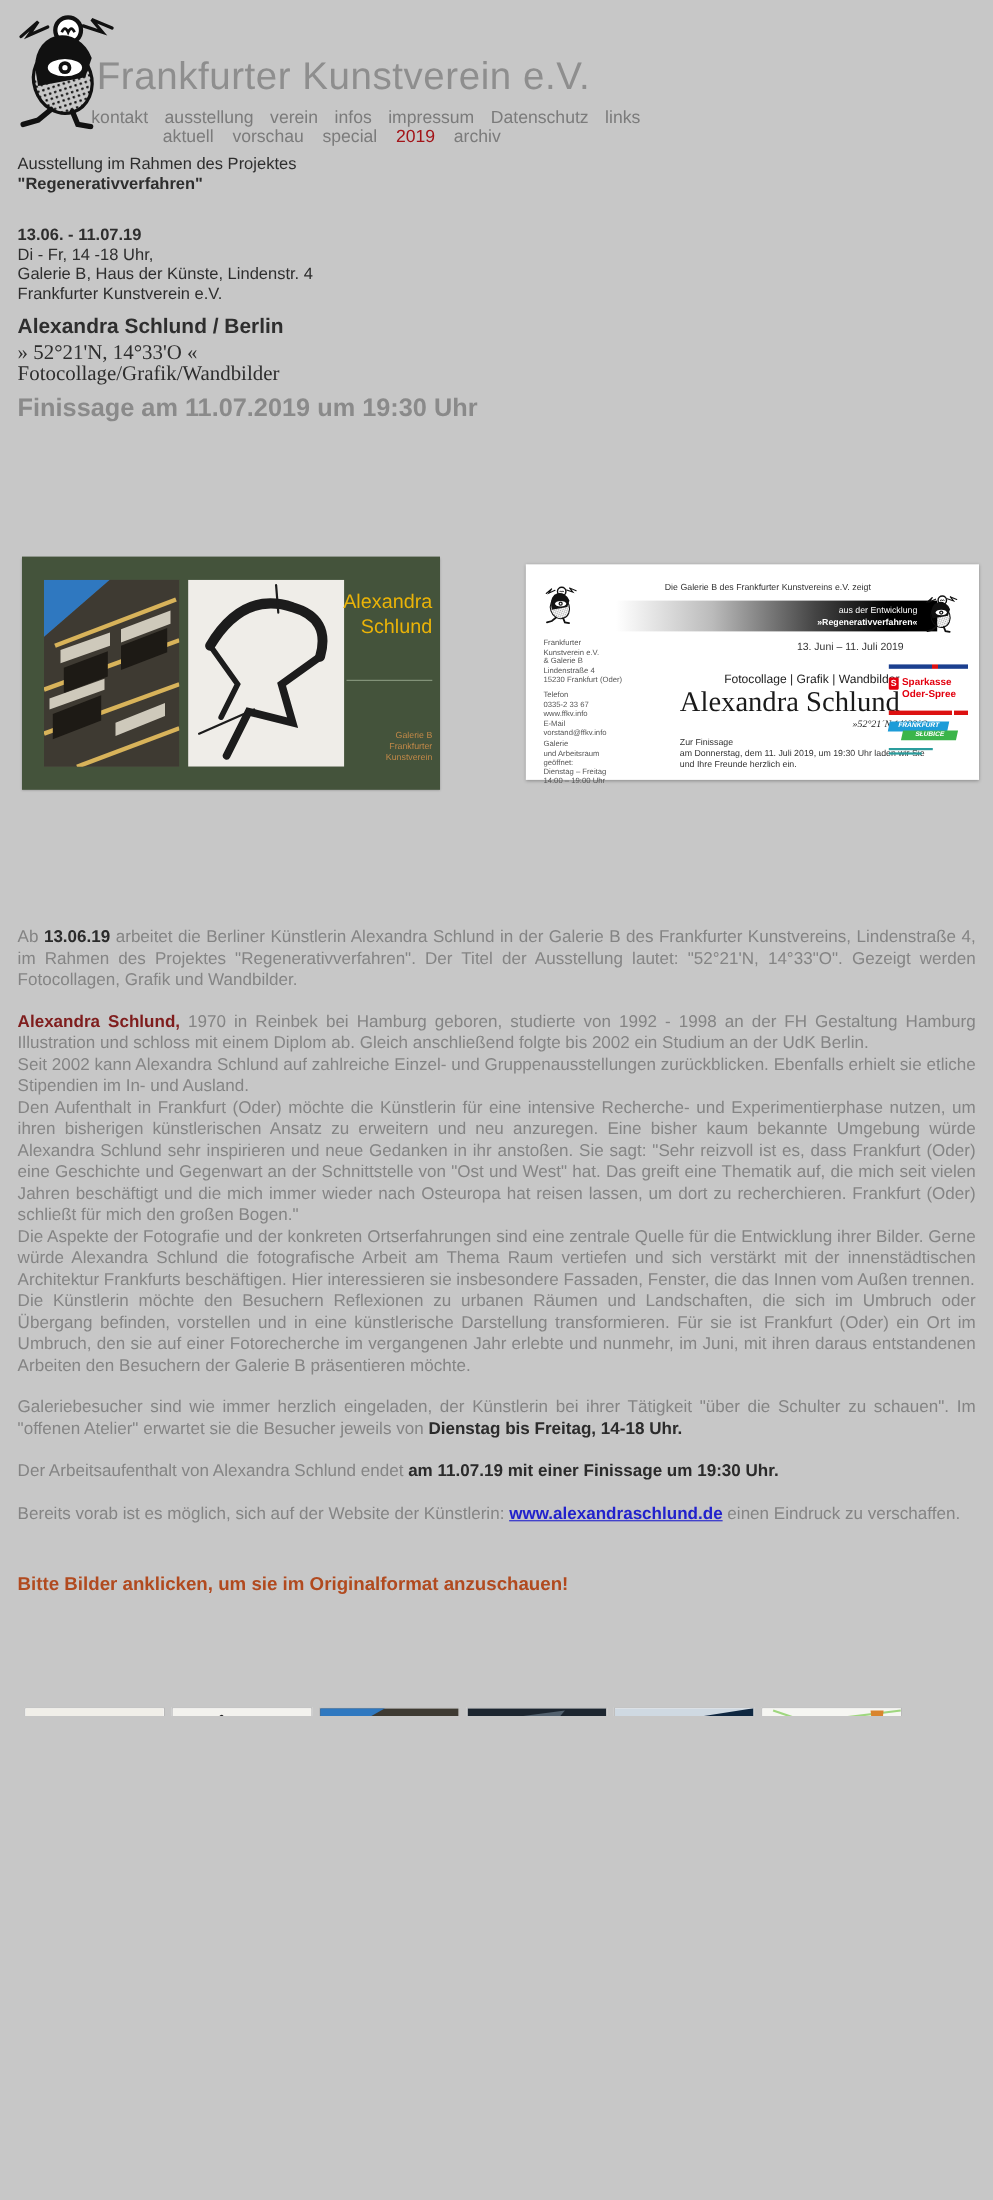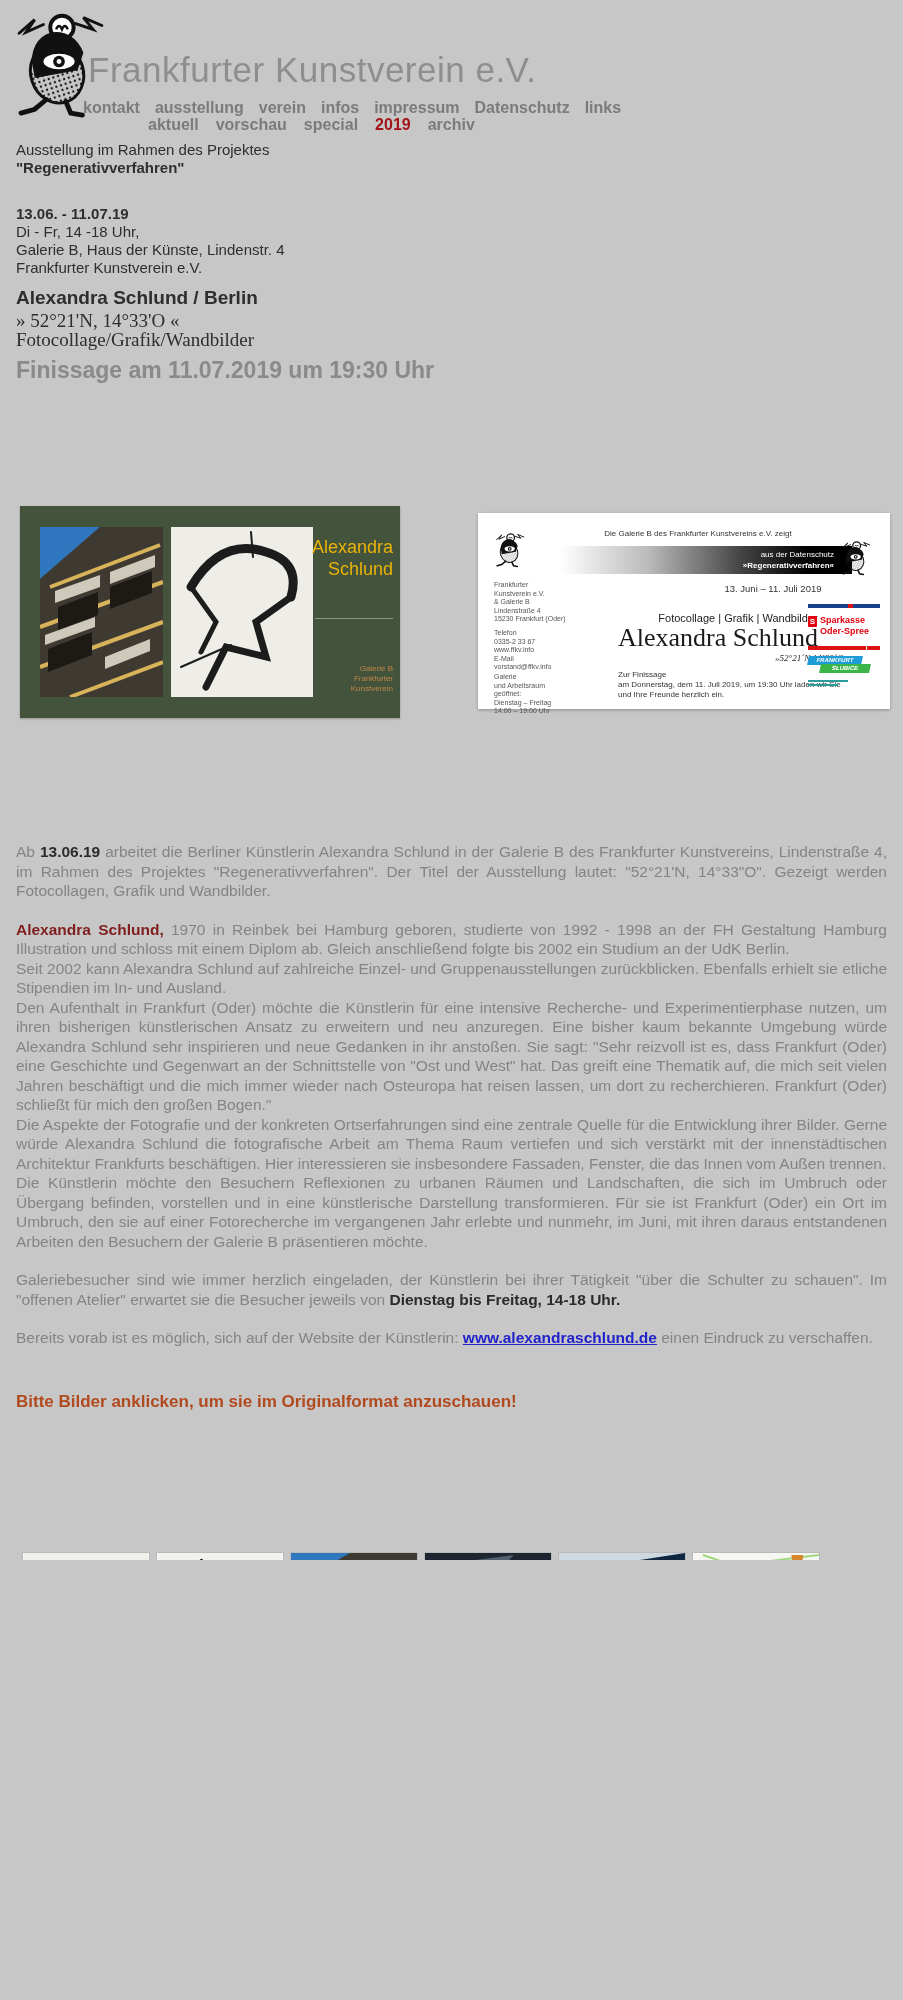--- a/index.html
+++ b/index.html
@@ -2,21 +2,21 @@
 <html><head>
 <meta charset="utf-8">
 <style>
   html,body{margin:0;padding:0;}
   body{font-family:"Liberation Sans","DejaVu Sans",sans-serif;background:#c7c7c7;}
   .page{position:relative;width:903px;height:1560px;background:#c7c7c7;overflow:hidden;}
   .abs{position:absolute;}
 
   
   .site-title{left:88px;top:50px;font-size:35px;color:#8e8e8e;letter-spacing:.5px;}
-  .nav{display:flex;font-weight:bold;font-size:16px;color:#7b7b7b;}
+  .nav{display:flex;font-weight:normal;font-size:16px;color:#7b7b7b;}
   .nav1{left:83px;top:99px;gap:15px;}
   .nav2{left:148px;top:116px;gap:17px;}
   .nav span{cursor:pointer;}
   .nav .red{color:#a31418;}
 
   
   .intro{left:16px;font-size:15px;color:#2e2e2e;line-height:18px;}
   .b{font-weight:bold;}
   .serifline{font-family:"Liberation Serif","DejaVu Serif",serif;font-size:19px;}
   .artistline{font-size:19px;font-weight:bold;}
@@ -169,21 +169,21 @@
         <div>Kunstverein</div>
     </div>
   </div>
 
   <div class="abs flyer">
     <svg class="abs" style="left:16px;top:14px" width="32" height="44">
         <use href="#kv-logo"></use>
       </svg>
     <div class="topline">Die Galerie B des Frankfurter Kunstvereins e.V. zeigt</div>
     <div class="banner">
-      <div>aus der Datenschutz</div>
+      <div>aus der Entwicklung</div>
       <div class="b">»Regenerativverfahren«</div>
     </div>
     <svg class="abs" style="left:362px;top:20px" width="32" height="48">
         <use href="#kv-logo"></use>
       </svg>
 
     <div class="addr" style="top:68px">
       <div>Frankfurter</div>
         <div>Kunstverein e.V.</div>
         <div>&amp; Galerie B</div>
@@ -232,20 +232,21 @@
   </div>
 
   <div class="abs copy">
     <p><span>Ab </span><span class="dk">13.06.19</span><span> arbeitet die Berliner Künstlerin Alexandra Schlund in der Galerie B des Frankfurter Kunstvereins, Lindenstraße 4, im Rahmen des Projektes "Regenerativverfahren". Der Titel der Ausstellung lautet: "52°21'N, 14°33"O". Gezeigt werden Fotocollagen, Grafik und Wandbilder.</span></p>
     <p><span class="lead">Alexandra Schlund,</span><span> 1970 in Reinbek bei Hamburg geboren, studierte von 1992 - 1998 an der FH Gestaltung Hamburg Illustration und schloss mit einem Diplom ab. Gleich anschließend folgte bis 2002 ein Studium an der UdK Berlin.</span><br>
       <span>Seit 2002 kann Alexandra Schlund auf zahlreiche Einzel- und Gruppenausstellungen zurückblicken. Ebenfalls erhielt sie etliche Stipendien im In- und Ausland.</span><br>
       <span>Den Aufenthalt in Frankfurt (Oder) möchte die Künstlerin für eine intensive Recherche- und Experimentierphase nutzen, um ihren bisherigen künstlerischen Ansatz zu erweitern und neu anzuregen. Eine bisher kaum bekannte Umgebung würde Alexandra Schlund sehr inspirieren und neue Gedanken in ihr anstoßen. Sie sagt: "Sehr reizvoll ist es, dass Frankfurt (Oder) eine Geschichte und Gegenwart an der Schnittstelle von "Ost und West" hat. Das greift eine Thematik auf, die mich seit vielen Jahren beschäftigt und die mich immer wieder nach Osteuropa hat reisen lassen, um dort zu recherchieren. Frankfurt (Oder) schließt für mich den großen Bogen."</span><br>
       <span>Die Aspekte der Fotografie und der konkreten Ortserfahrungen sind eine zentrale Quelle für die Entwicklung ihrer Bilder. Gerne würde Alexandra Schlund die fotografische Arbeit am Thema Raum vertiefen und sich verstärkt mit der innenstädtischen Architektur Frankfurts beschäftigen. Hier interessieren sie insbesondere Fassaden, Fenster, die das Innen vom Außen trennen.</span><br>
       <span>Die Künstlerin möchte den Besuchern Reflexionen zu urbanen Räumen und Landschaften, die sich im Umbruch oder Übergang befinden, vorstellen und in eine künstlerische Darstellung transformieren. Für sie ist Frankfurt (Oder) ein Ort im Umbruch, den sie auf einer Fotorecherche im vergangenen Jahr erlebte und nunmehr, im Juni, mit ihren daraus entstandenen Arbeiten den Besuchern der Galerie B präsentieren möchte.</span></p>
     <p><span>Galeriebesucher sind wie immer herzlich eingeladen, der Künstlerin bei ihrer Tätigkeit "über die Schulter zu schauen". Im "offenen Atelier" erwartet sie die Besucher jeweils von </span><span class="dk">Dienstag bis Freitag, 14-18 Uhr.</span></p>
+    <p><span>Der Arbeitsaufenthalt von Alexandra Schlund endet </span><span class="dk">am 11.07.19 mit einer Finissage um 19:30 Uhr.</span></p>
     <p><span>Bereits vorab ist es möglich, sich auf der Website der Künstlerin: </span><a href="#" class="weblink">www.alexandraschlund.de</a><span> einen Eindruck zu verschaffen.</span></p>
     <p class="note">Bitte Bilder anklicken, um sie im Originalformat anzuschauen!</p>
   </div>
 
   <div class="th" style="left:22px;top:1552px;width:128px;height:94px">
     <svg viewBox="0 0 128 94">
         <rect width="128" height="94" fill="#f1efe9"></rect>
       <polygon points="0,52 30,44 34,56 0,64" fill="#7a1412"></polygon>
       <g stroke="#151515" fill="none" stroke-linecap="round">
         <path d="M30,40 Q55,8 92,22 L78,52 L40,70 L25,55 Z" stroke-width="8"></path>

